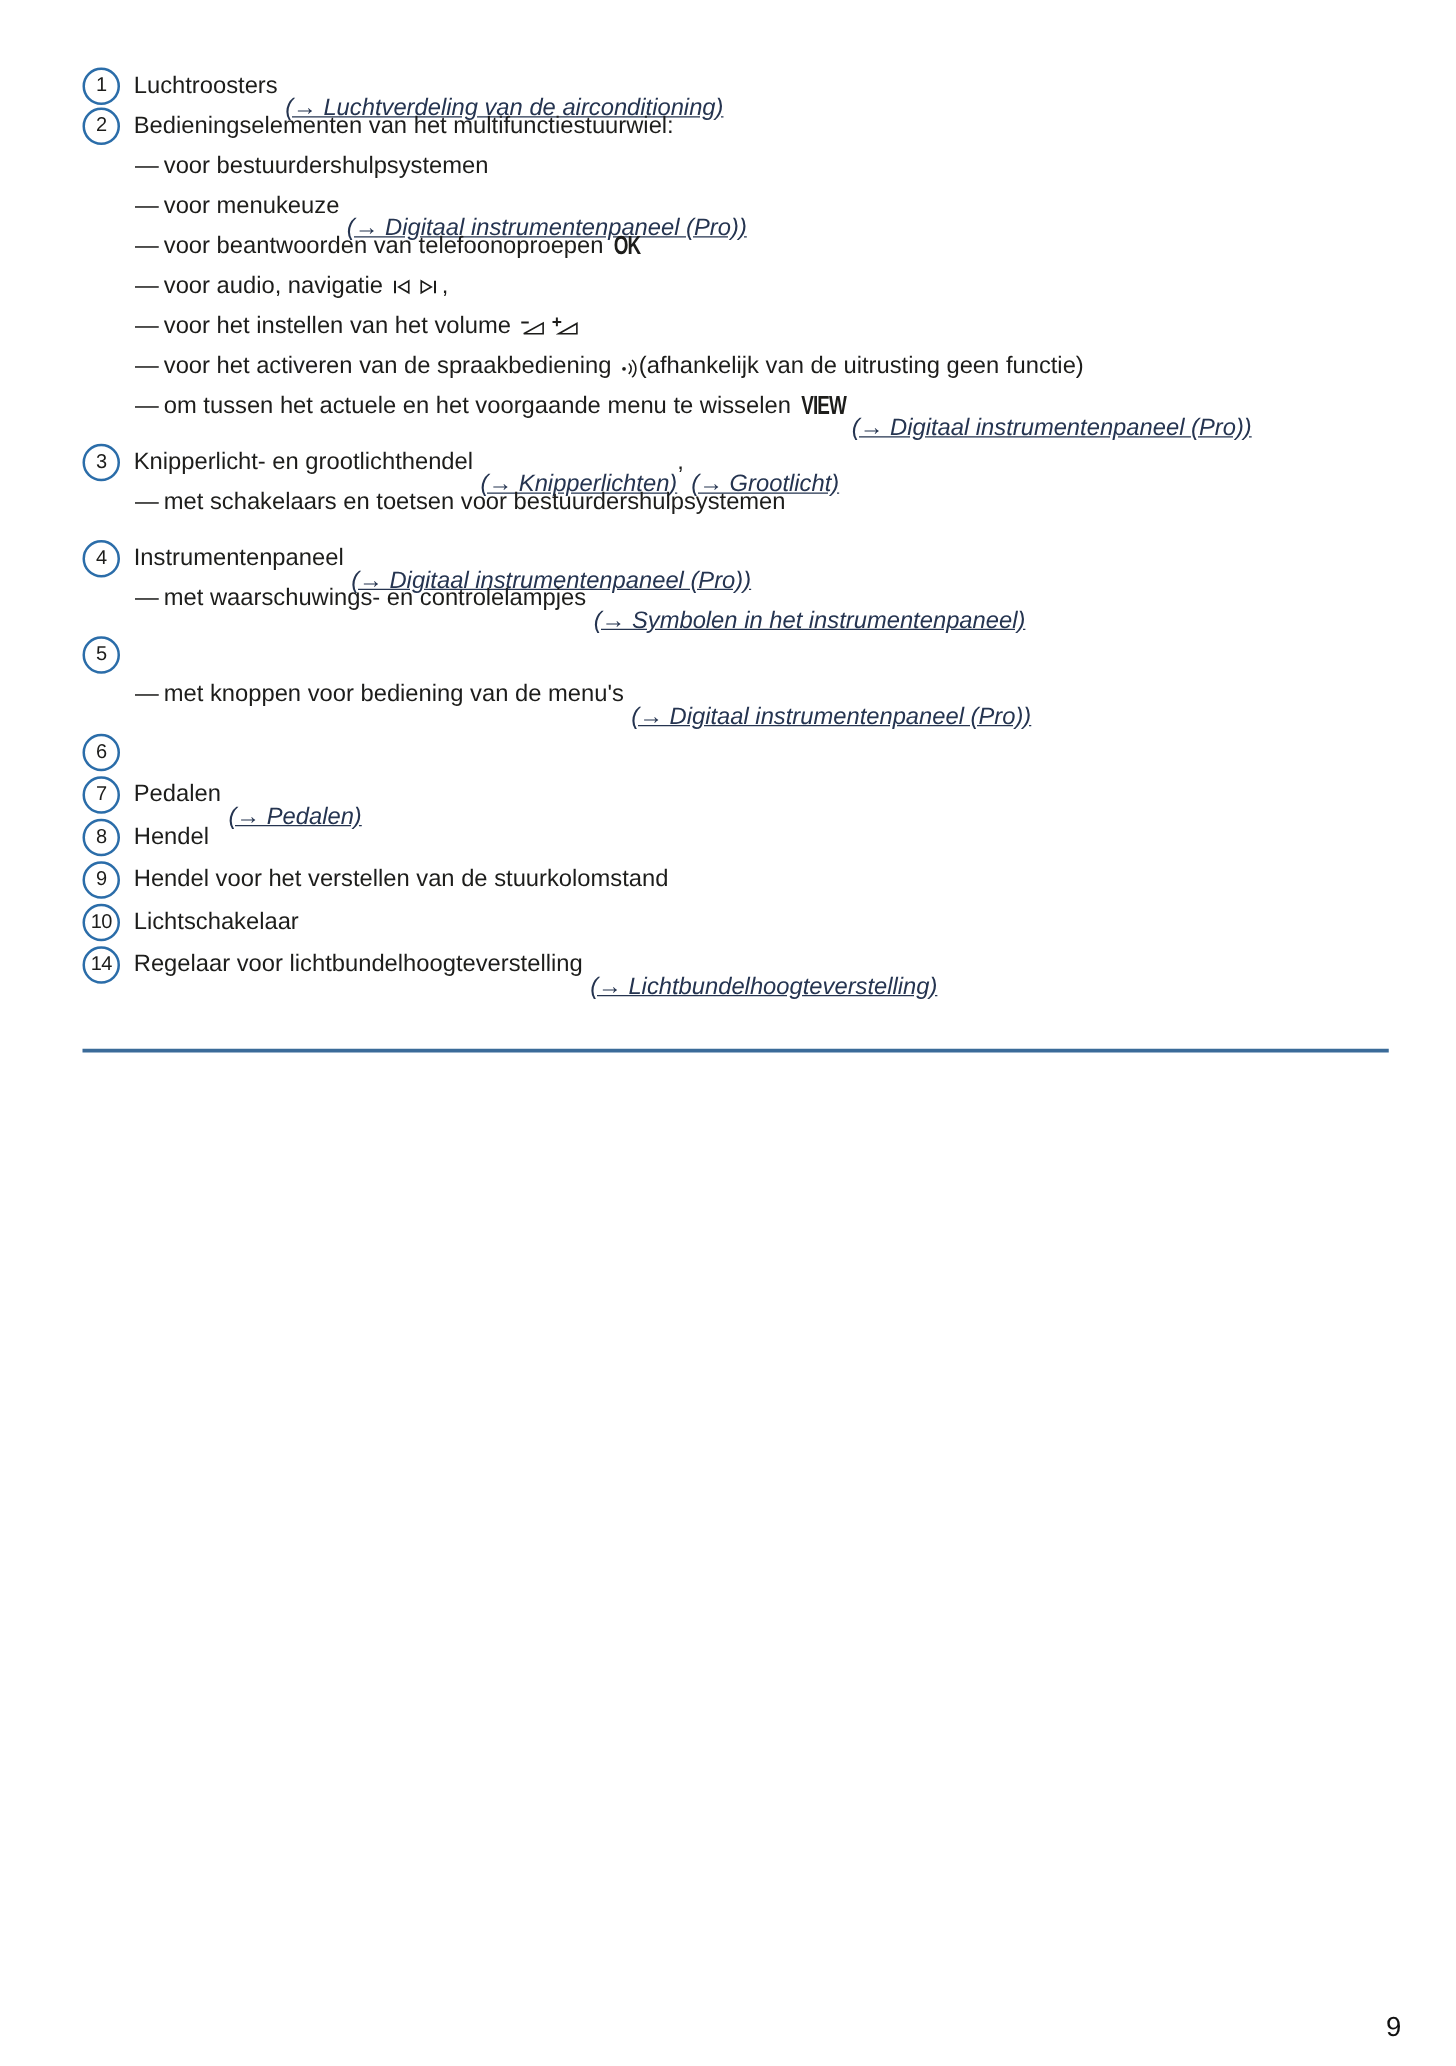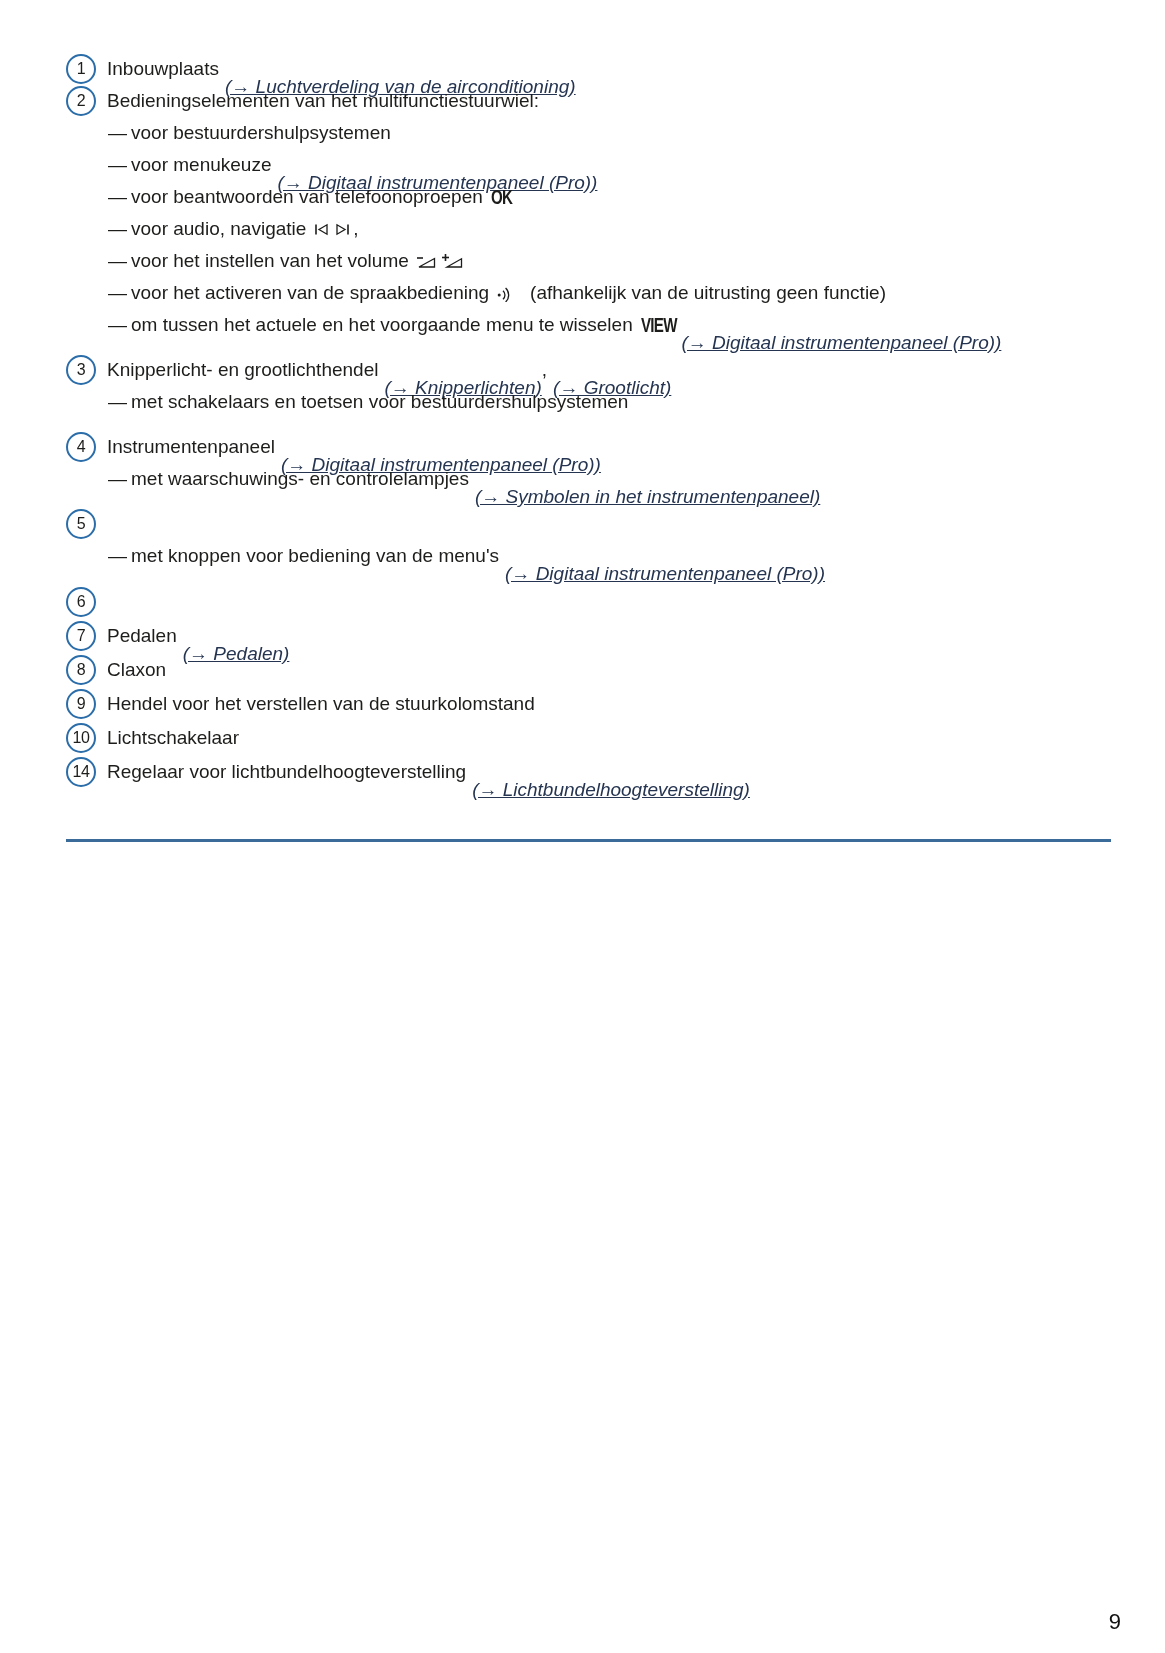--- a/index.html
+++ b/index.html
@@ -24,36 +24,36 @@
   }
   .sep{margin-left:0;}
   .btnword{
     font-weight:700;display:inline-block;transform:scaleX(.72);transform-origin:left center;
     font-size:21px;letter-spacing:-1px;margin-left:8px;
   }
   .btnword--ok{margin-right:-8px;}
   .btnword--view{margin-right:-15px;}
   .icon{margin-left:7px;flex:0 0 auto;}
   .icon + .icon{margin-left:4px;}
-  .suffix{margin-left:19px;}
+  .suffix{margin-left:0;}
   .suffix--tight{margin-left:2px;}
   .divider{height:3px;background:#3b6b99;width:1045px;margin-top:50px;}
   .pagenum{position:absolute;right:44px;bottom:18px;font-size:22px;color:#111111;}
 </style>
 </head>
 <body>
 
 <div class="page">
   <div class="content">
 
     <div class="row">
       <span class="circle">
           <span class="n">1</span>
         </span>
-      <span>Inbouwplaats</span>
+      <span>Luchtroosters</span>
       <span class="link">(→ Luchtverdeling van de airconditioning)</span>
     </div>
 
     <div class="row">
       <span class="circle">
           <span class="n">2</span>
         </span>
       <span>Bedieningselementen van het multifunctiestuurwiel:</span>
     </div>
 
@@ -172,21 +172,21 @@
           <span class="n">7</span>
         </span>
       <span>Pedalen</span>
       <span class="link">(→ Pedalen)</span>
     </div>
 
     <div class="row single">
       <span class="circle">
           <span class="n">8</span>
         </span>
-      <span>Claxon</span>
+      <span>Hendel</span>
     </div>
 
     <div class="row single">
       <span class="circle">
           <span class="n">9</span>
         </span>
       <span>Hendel voor het verstellen van de stuurkolomstand</span>
     </div>
 
     <div class="row single">

